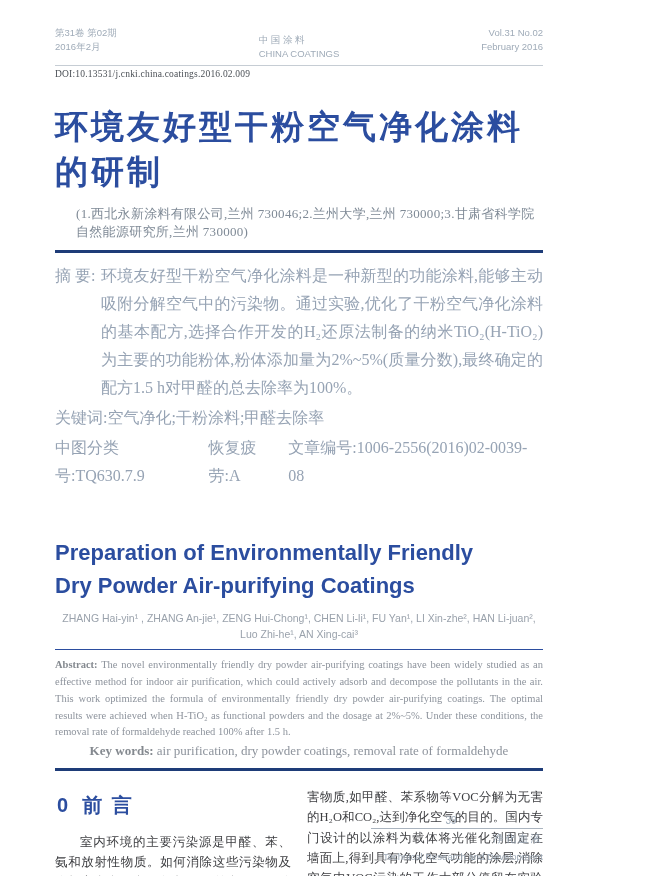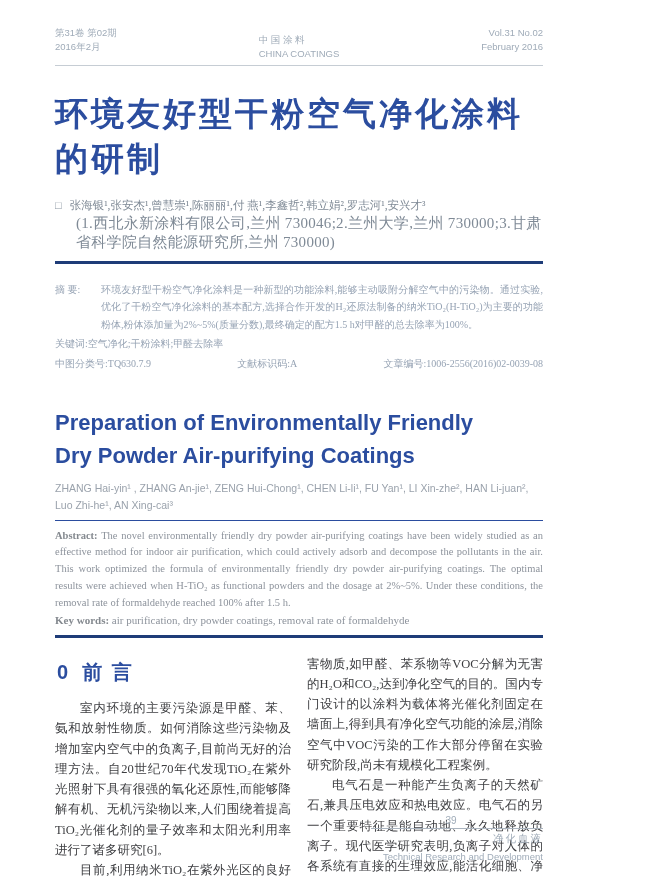--- a/index.html
+++ b/index.html
@@ -15,41 +15,41 @@
   .jheader .hcol { white-space:nowrap; }
   .jheader .hcenter { text-align:left;margin-top:7px; }
   .jheader .hright { text-align:right; }
   .doi-line { font-size:9.5px; color:#4a4f55; margin-top:3px; letter-spacing:0.2px; }
 
   
   .title-cn { margin-top:26px; font-family:Liberation Serif, serif;
               font-weight:bold; font-size:33px; letter-spacing:3px; color:#2b4d9f; }
   .authors-cn { margin-top:16px; font-size:11.5px; color:#7f8a96; }
   .authors-cn .sq { color:#8b96a2; margin-right:8px; font-size:11px; }
-  .affil-cn { margin-top:1px; padding-left:21px; font-size:15px; color:#7f8a96; letter-spacing:0.3px; }
+  .affil-cn { margin-top:10px; padding-left:21px; font-size:13px; color:#7f8a96; letter-spacing:0.3px; }
   .rule-thick { height:3px; background:#1e3c78; margin-top:9px; }
   .rule-thin-navy { height:1px; background:#2b4d9f; margin-top:6px; }
 
   
-  .abs-block { margin-top:17px; color:#96a3b4; font-size:10px; line-height:1.75; }
+  .abs-block { margin-top:9px; color:#96a3b4; font-size:16px; line-height:1.75; }
   .abs-row { display:flex; }
   .abs-label { flex:0 0 46px; white-space:nowrap; }
   .abs-text { flex:1; text-align:justify; }
   .kw-row { margin-top:2px; }
   .clc-row { display:flex; justify-content:space-between; margin-top:2px;align-items:center; }
 
   
-  .title-en { margin-top:34px; font-family:"Liberation Sans","DejaVu Sans",sans-serif;
+  .title-en { margin-top:46px; font-family:"Liberation Sans","DejaVu Sans",sans-serif;
               font-weight:bold; font-size:22px; line-height:1.5; color:#2b4d9f; width:92%; }
   .authors-en { margin-top:8px; font-family:"Liberation Sans","DejaVu Sans",sans-serif;
-                font-size:10.5px; color:#9aa2ac; line-height:1.6; }
+                font-size:10.5px; color:#9aa2ac; line-height:1.6;text-align:center; }
   .affil-en { margin-top:4px; font-style:italic; font-size:10px; color:#9aa2ac; line-height:1.55; }
   .abs-en { margin-top:7px; font-size:10.5px; color:#8d939c; line-height:1.6; text-align:justify; }
   .abs-en .lbl, .kw-en .lbl { font-weight:bold; color:#84898f; }
-  .kw-en { margin-top:2px; font-size:11px; color:#8d939c; }
+  .kw-en { margin-top:2px; font-size:13px; color:#8d939c;text-align:center; }
 
   
   .body-cols { display:flex; margin-top:16px; gap:16px; }
   .col { flex:1; font-size:12.5px; color:#3c3d40; line-height:1.62; text-align:justify; }
   .sec-head { font-family:"Liberation Sans","DejaVu Sans",sans-serif; font-weight:bold;
               font-size:20px; color:#2b4d9f; letter-spacing:2px; margin:2px 0 10px 2px; }
   .sec-head .num { margin-right:12px; }
   .col p.ind { text-indent:2em; }
   .col p + p { margin-top:0; }
 
@@ -73,38 +73,36 @@
     </div>
     <div class="hcol hcenter">
       <div>中 国 涂 料</div>
       <div>CHINA COATINGS</div>
     </div>
     <div class="hcol hright">
       <div>Vol.31 No.02</div>
       <div>February 2016</div>
     </div>
   </div>
+  <div class="doi-line">DOI:10.13531/j.cnki.china.coatings.2016.02.009</div>
 
   <h1 class="title-cn">环境友好型干粉空气净化涂料的研制</h1>
-  <div class="authors-cn">
-    <span class="sq">□</span><span>张海银¹,张安杰¹,曾慧崇¹,陈丽丽¹,付 燕¹,李鑫哲²,韩立娟²,罗志河¹,安兴才³</span>
-  </div>
   <div class="affil-cn">(1.西北永新涂料有限公司,兰州 730046;2.兰州大学,兰州 730000;3.甘肃省科学院自然能源研究所,兰州 730000)</div>
 
   <div class="rule-thick"></div>
 
   <div class="abs-block">
     <div class="abs-row">
       <span class="abs-label">摘  要:</span>
       <span class="abs-text">环境友好型干粉空气净化涂料是一种新型的功能涂料,能够主动吸附分解空气中的污染物。通过实验,优化了干粉空气净化涂料的基本配方,选择合作开发的H₂还原法制备的纳米TiO₂(H-TiO₂)为主要的功能粉体,粉体添加量为2%~5%(质量分数),最终确定的配方1.5 h对甲醛的总去除率为100%。</span>
     </div>
     <div class="kw-row">关键词:空气净化;干粉涂料;甲醛去除率</div>
     <div class="clc-row">
       <span>中图分类号:TQ630.7.9</span>
-      <span>文献标识码:A</span>
+      <span>恢复疲劳:A</span>
       <span>文章编号:1006-2556(2016)02-0039-08</span>
     </div>
   </div>
 
   <h2 class="title-en">Preparation of Environmentally Friendly Dry Powder Air-purifying Coatings</h2>
   <div class="authors-en">ZHANG Hai-yin¹ , ZHANG An-jie¹, ZENG Hui-Chong¹, CHEN Li-li¹, FU Yan¹, LI Xin-zhe², HAN Li-juan², Luo Zhi-he¹, AN Xing-cai³</div>
   <div class="rule-thin-navy"></div>
   <div class="abs-en">
     <span class="lbl">Abstract:</span><span> The novel environmentally friendly dry powder air-purifying coatings have been widely studied as an effective method for indoor air purification, which could actively adsorb and decompose the pollutants in the air. This work optimized the formula of environmentally friendly dry powder air-purifying coatings. The optimal results were achieved when H-TiO₂ as functional powders and the dosage at 2%~5%. Under these conditions, the removal rate of formaldehyde reached 100% after 1.5 h.</span>
   </div>

